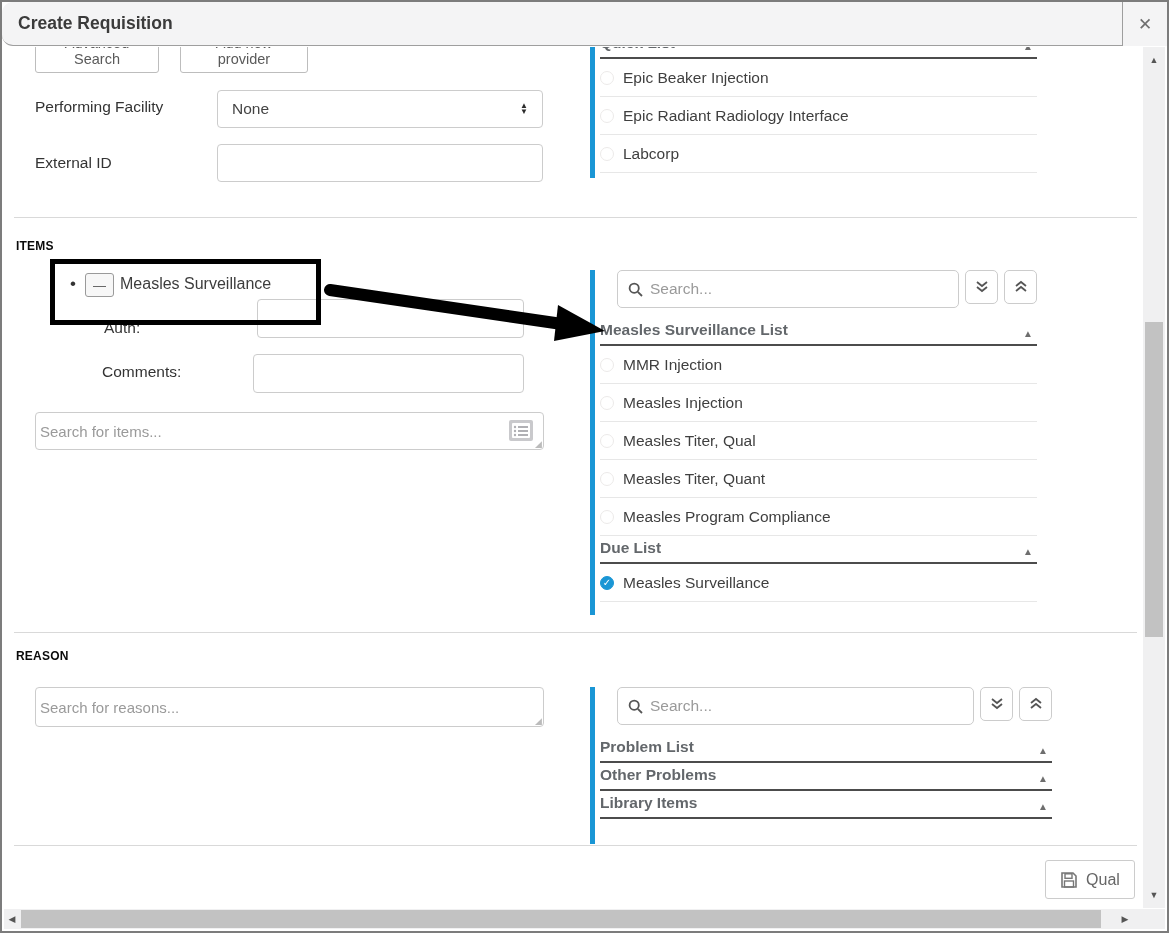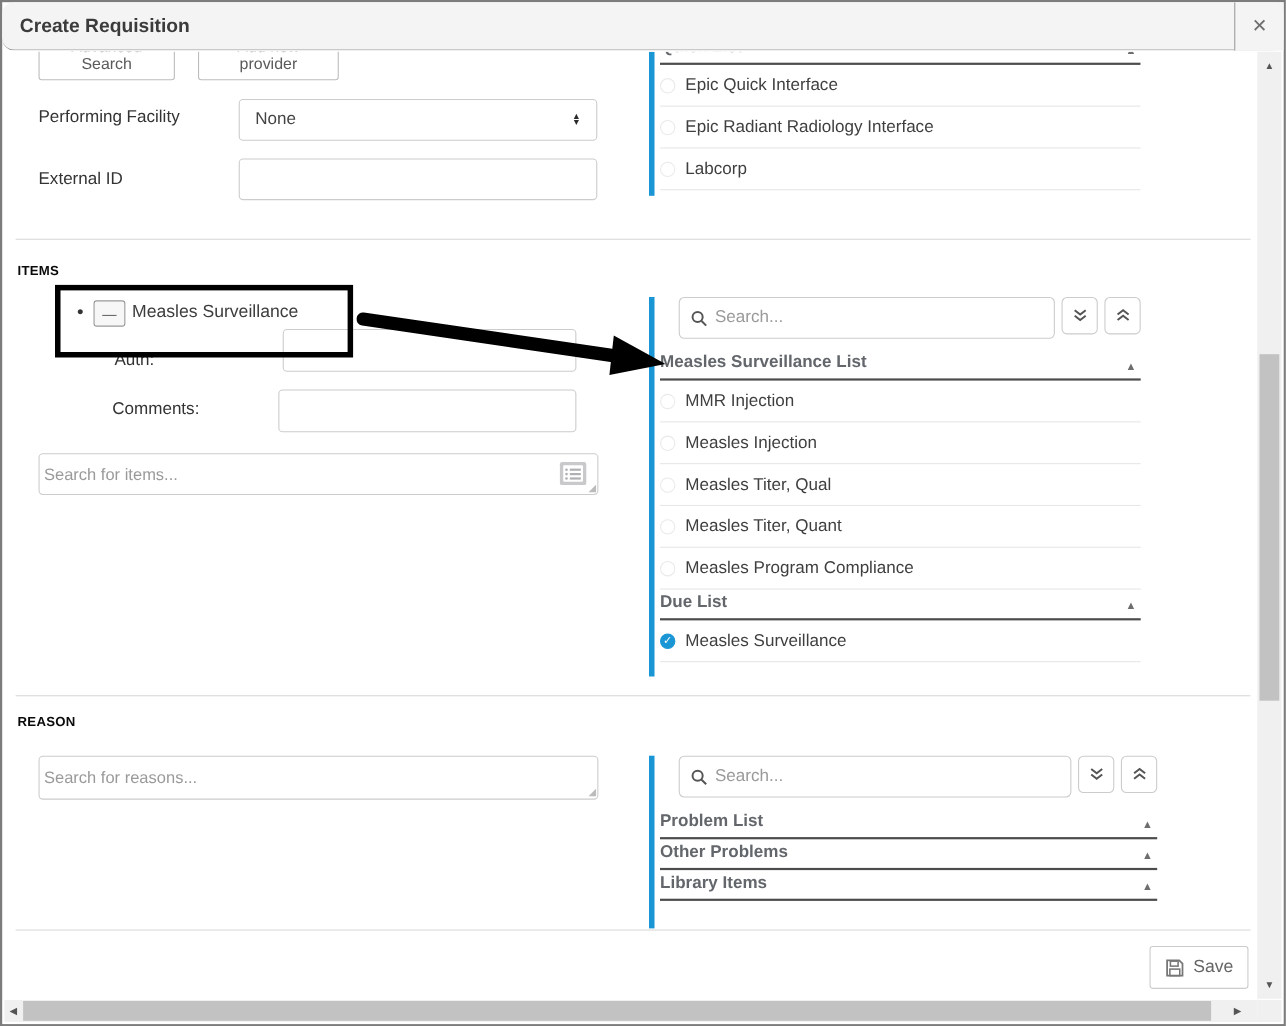--- a/index.html
+++ b/index.html
@@ -149,21 +149,21 @@
 
     <div class="side-panel" style="left:576px; top:0; width:447px;">
       <div class="bluebar" style="background:#1a96d5; height:131px;"></div>
       <div class="panel-body panel-clip quick-groups" style="height:131px;">
           <div class="group-header">
             <span class="gh-label">Quick List</span>
             <span class="collapse-arrow">▲</span>
           </div>
           <div class="list-row">
             <span class="radio"></span>
-            <span class="row-label">Epic Quick Interface</span>
+            <span class="row-label">Epic Beaker Injection</span>
           </div>
           <div class="list-row">
             <span class="radio"></span>
             <span class="row-label">Epic Radiant Radiology Interface</span>
           </div>
           <div class="list-row">
             <span class="radio"></span>
             <span class="row-label">Labcorp</span>
           </div>
         </div>
@@ -328,21 +328,21 @@
     <div class="divider" style="top:798px;"></div>
 
     <button class="save-btn" style="left:1031px; top:813px;">
       <span class="icon">
         <svg width="18" height="18" viewBox="0 0 18 18">
             <path d="M2 2 h11 l3 3 v11 h-14 z" fill="none" stroke="#777" stroke-width="1.6"></path>
             <rect x="5" y="2.8" width="7" height="4.5" fill="none" stroke="#777" stroke-width="1.4"></rect>
             <rect x="4.5" y="10" width="9" height="6" fill="none" stroke="#777" stroke-width="1.4"></rect>
           </svg>
       </span>
-      <span>Save</span>
+      <span>Qual</span>
     </button>
   </div>
 
   <div class="vscroll">
     <div class="arrow up">▲</div>
     <div class="thumb"></div>
     <div class="arrow down">▼</div>
   </div>
   <div class="hscroll">
     <div class="arrow left">◀</div>

